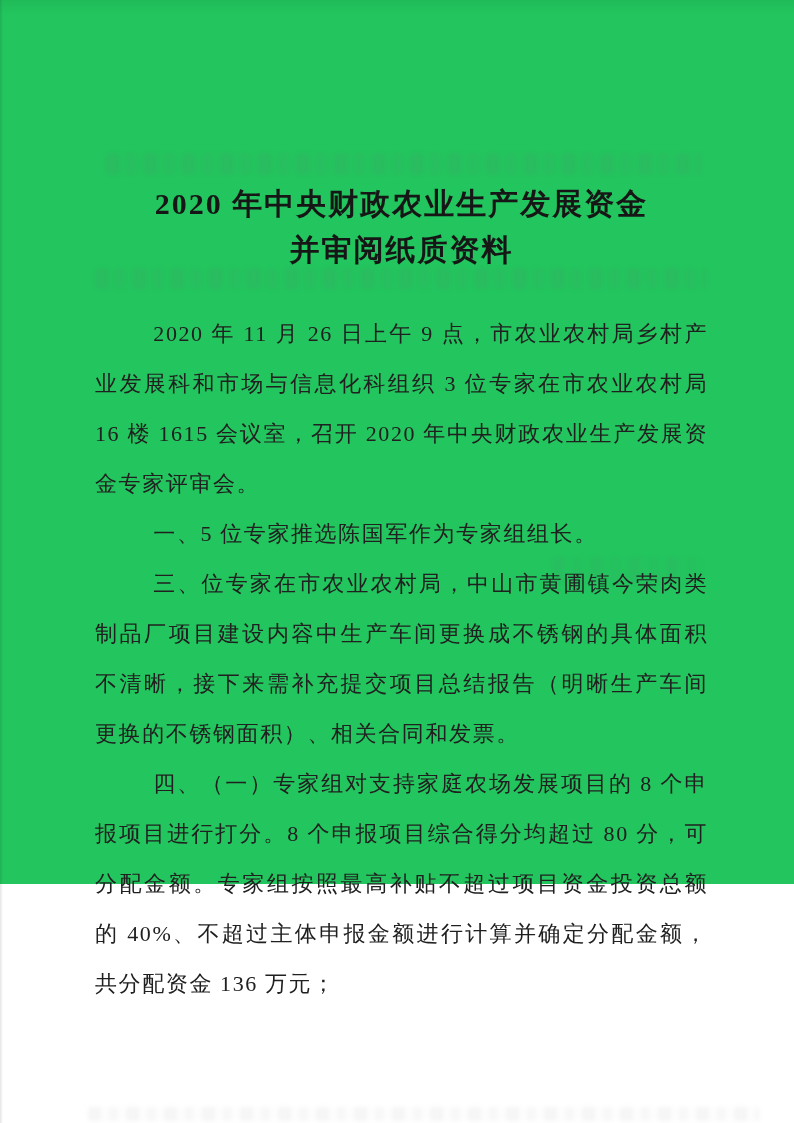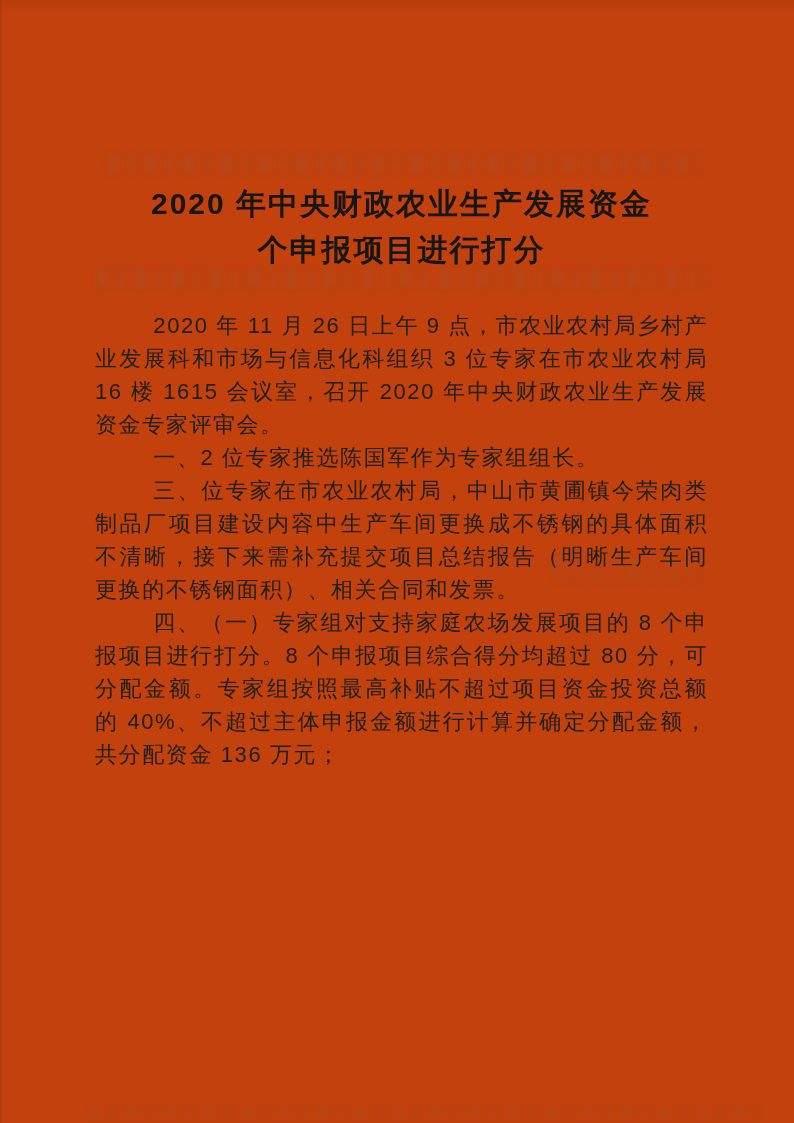--- a/index.html
+++ b/index.html
@@ -6,23 +6,23 @@
     margin: 0;
     padding: 0;
     width: 794px;
     height: 1123px;
     overflow: hidden;
     background: #ffffff;
   }
   .page {
     position: relative;
     width: 794px;
-    height: 1123px;
-    background: #c2410c;
-    font-family: Liberation Sans, sans-serif;
+    height: 884px;
+    background: #22c55e;
+    font-family: Liberation Serif, serif;
     color: #1c1c1c;
     box-sizing: border-box;
   }
   
   .edge-left {
     position: absolute;
     left: 0; top: 0;
     width: 3px; height: 1123px;
     background: linear-gradient(to right, rgba(0,0,0,0.10), rgba(0,0,0,0));
   }
@@ -63,21 +63,21 @@
     font-size: 30px;
     font-weight: bold;
     line-height: 46px;
     letter-spacing: 2px;
     color: #161616;
   }
   .doc-title .t-line { display: block; }
   .body-text p {
     margin: 0;
     font-size: 22px;
-    line-height: 33px;
+    line-height: 50px;
     letter-spacing: 1.6px;
     text-align: justify;
     text-indent: 2.65em;
     color: #202020;
   }
 </style>
 </head>
 <body>
 
 <div class="page">
@@ -87,24 +87,24 @@
 
   <div class="bleed bleed-1"></div>
   <div class="bleed bleed-2"></div>
   <div class="bleed bleed-3"></div>
   <div class="bleed bleed-4"></div>
 
   <div class="content">
 
     <h1 class="doc-title">
       <span class="t-line">2020 年中央财政农业生产发展资金</span>
-      <span class="t-line">个申报项目进行打分</span>
+      <span class="t-line">并审阅纸质资料</span>
     </h1>
 
     <div class="body-text">
       <p>2020 年 11 月 26 日上午 9 点，市农业农村局乡村产业发展科和市场与信息化科组织 3 位专家在市农业农村局 16 楼 1615 会议室，召开 2020 年中央财政农业生产发展资金专家评审会。</p>
-      <p>一、2 位专家推选陈国军作为专家组组长。</p>
+      <p>一、5 位专家推选陈国军作为专家组组长。</p>
       <p>三、位专家在市农业农村局，中山市黄圃镇今荣肉类制品厂项目建设内容中生产车间更换成不锈钢的具体面积不清晰，接下来需补充提交项目总结报告（明晰生产车间更换的不锈钢面积）、相关合同和发票。</p>
       <p>四、（一）专家组对支持家庭农场发展项目的 8 个申报项目进行打分。8 个申报项目综合得分均超过 80 分，可分配金额。专家组按照最高补贴不超过项目资金投资总额的 40%、不超过主体申报金额进行计算并确定分配金额，共分配资金 136 万元；</p>
     </div>
 
   </div>
 </div>
 
 </body></html>

